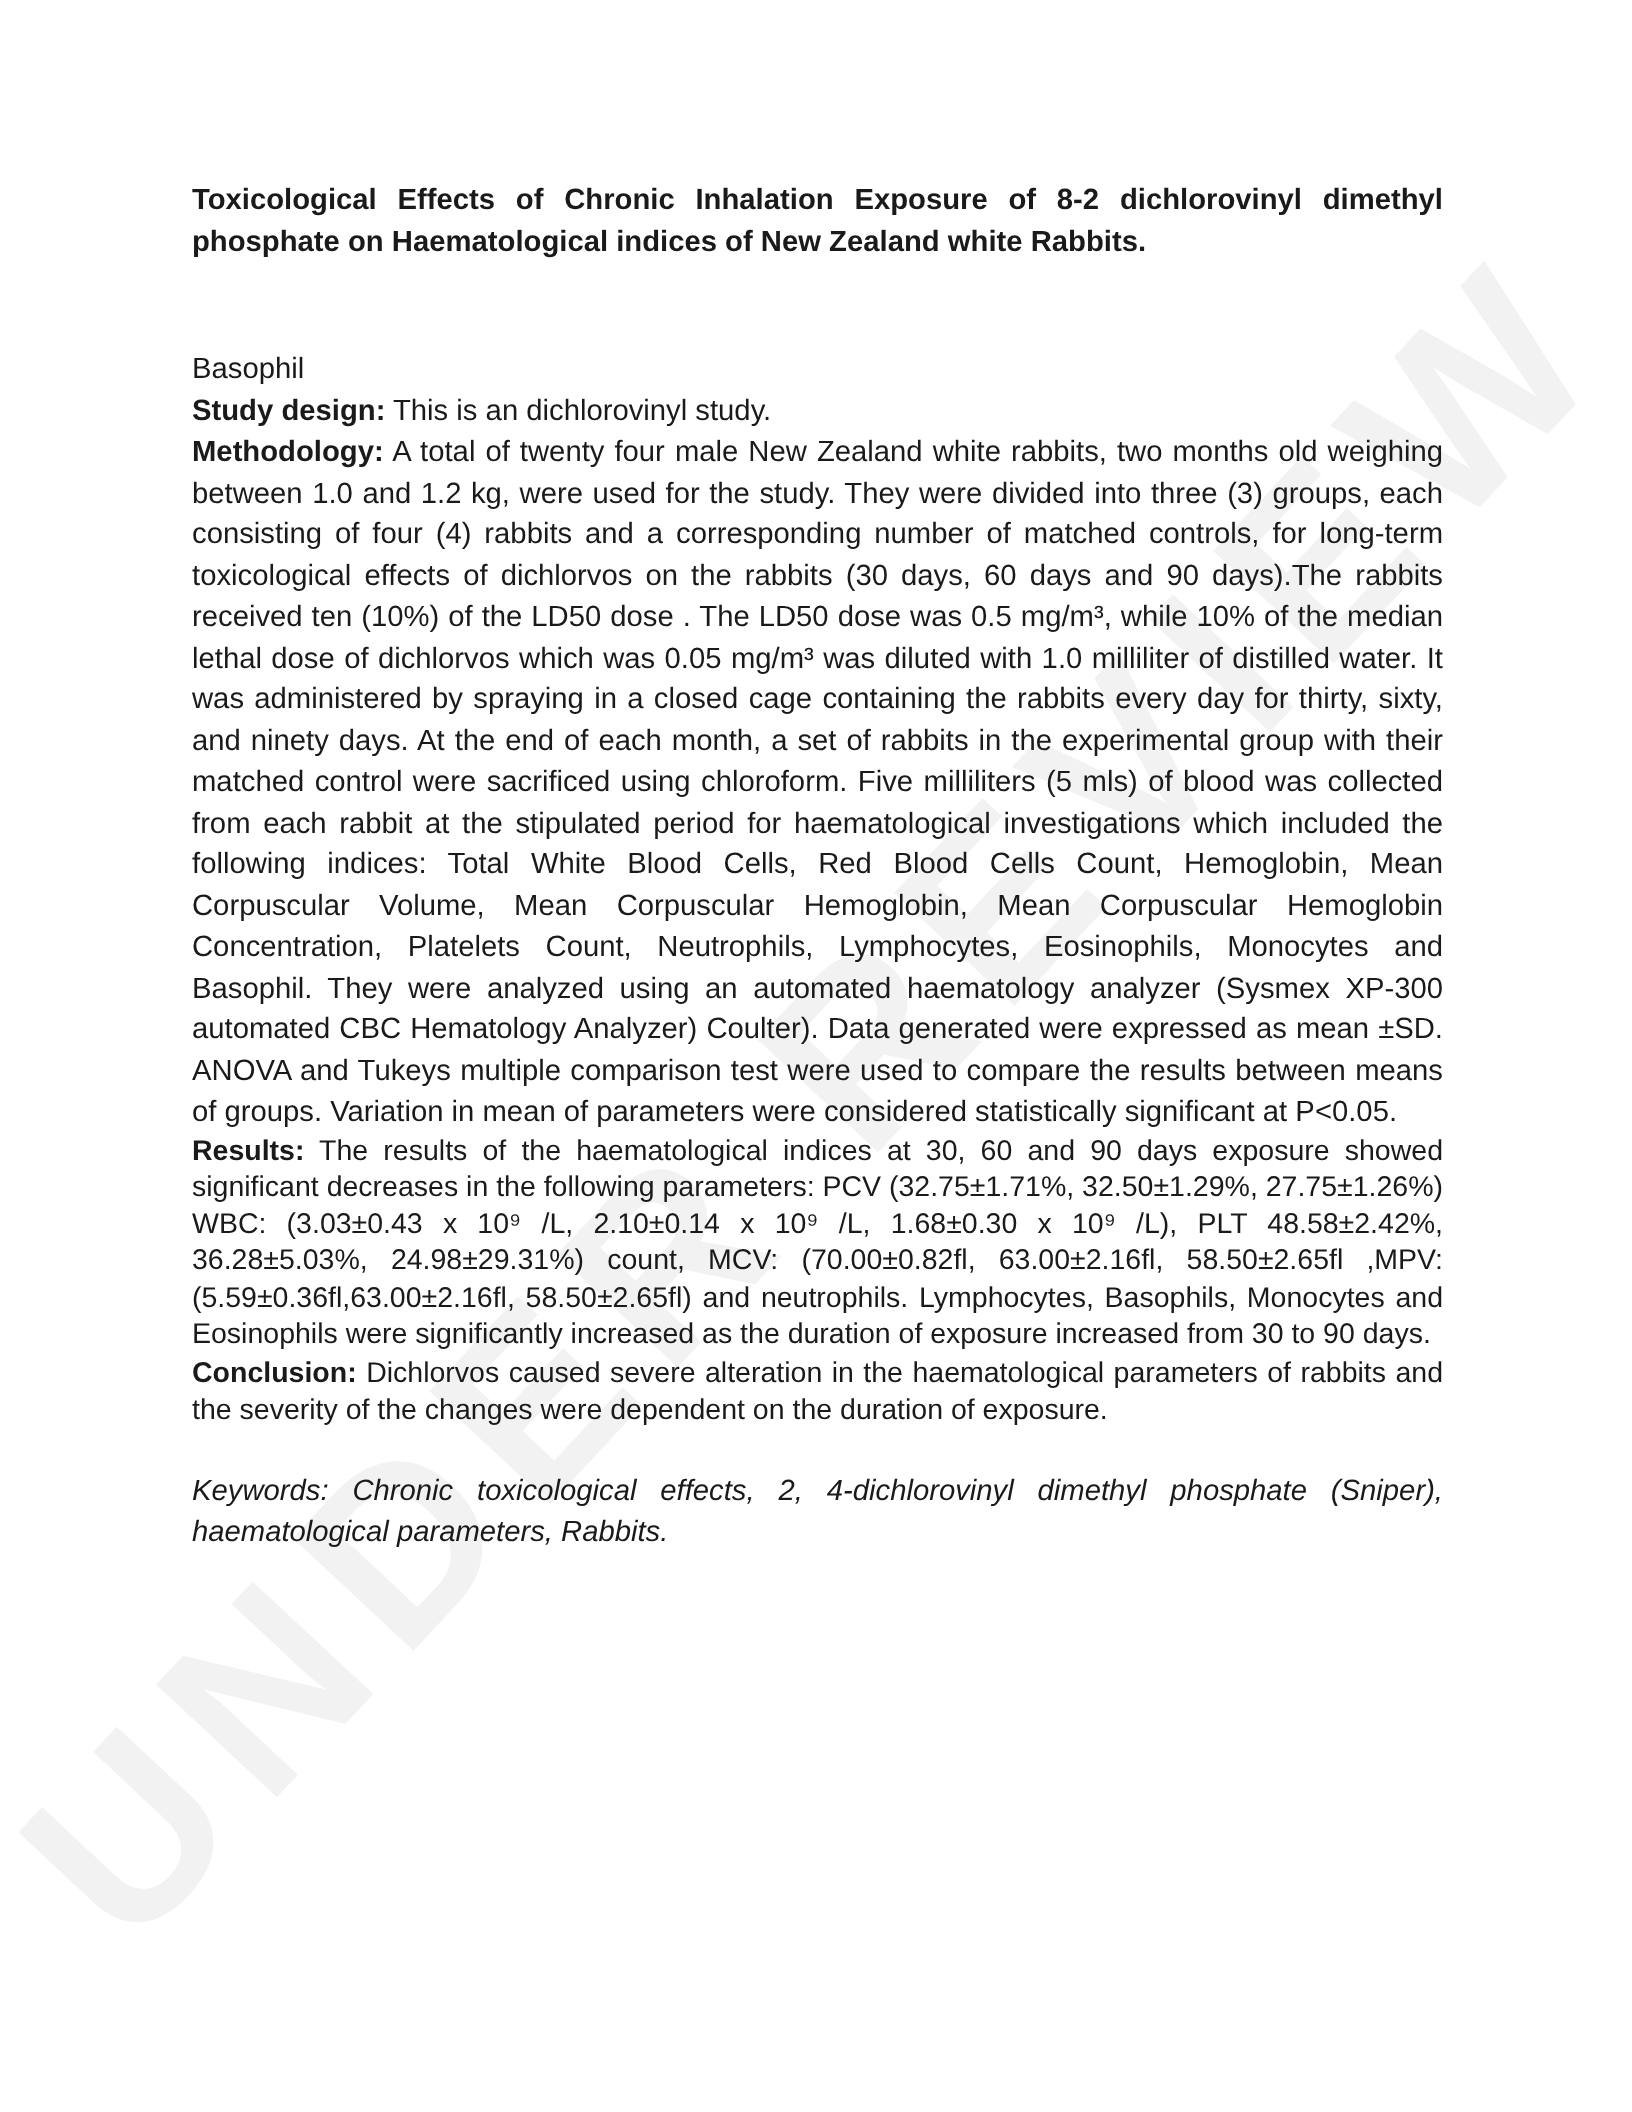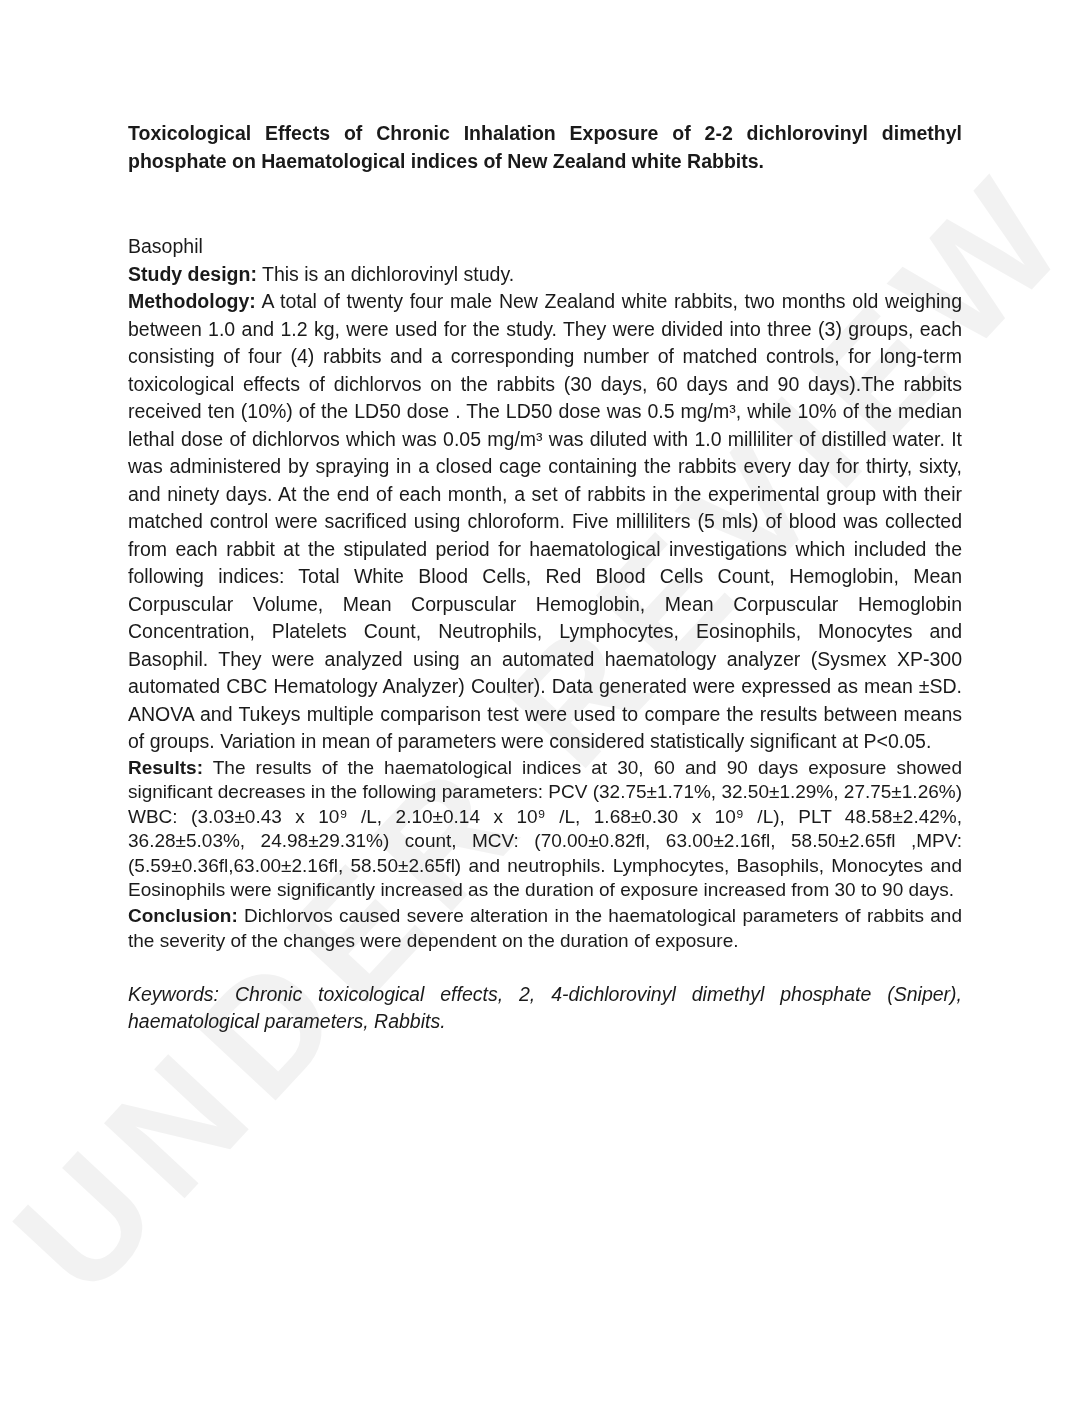--- a/index.html
+++ b/index.html
@@ -76,21 +76,21 @@
 </style>
 </head>
 <body>
 
 <div class="page">
 
   <div class="watermark">UNDER REVIEW</div>
 
   <div class="content">
 
-    <p class="title">Toxicological Effects of Chronic Inhalation Exposure of 2-2 dichlorovinyl dimethyl phosphate on Haematological indices of New Zealand white Rabbits.</p>
+    <p class="title">Toxicological Effects of Chronic Inhalation Exposure of 8-2 dichlorovinyl dimethyl phosphate on Haematological indices of New Zealand white Rabbits.</p>
 
     <p class="abstract-heading">Basophil</p>
 
 
     <p class="para"><b>Study design:</b><span> This is an dichlorovinyl study.</span></p>
 
     <p class="para"><b>Methodology:</b><span> A total of twenty four male New Zealand white rabbits, two months old weighing between 1.0 and 1.2 kg, were used for the study. They were divided into three (3) groups, each consisting of four (4) rabbits and a corresponding number of matched controls, for long-term toxicological effects of dichlorvos on the rabbits (30 days, 60 days and 90 days).The rabbits received ten (10%) of the LD50 dose . The LD50 dose was 0.5 mg/m³, while 10% of the median lethal dose of dichlorvos which was 0.05 mg/m³ was diluted with 1.0 milliliter of distilled water. It was administered by spraying in a closed cage containing the rabbits every day for thirty, sixty, and ninety days. At the end of each month, a set of rabbits in the experimental group with their matched control were sacrificed using chloroform. Five milliliters (5 mls) of blood was collected from each rabbit at the stipulated period for haematological investigations which included the following indices: Total White Blood Cells, Red Blood Cells Count, Hemoglobin, Mean Corpuscular Volume, Mean Corpuscular Hemoglobin, Mean Corpuscular Hemoglobin Concentration, Platelets Count, Neutrophils, Lymphocytes, Eosinophils, Monocytes and Basophil. They were analyzed using an automated haematology analyzer (Sysmex XP-300 automated CBC Hematology Analyzer) Coulter). Data generated were expressed as mean ±SD. ANOVA and Tukeys multiple comparison test were used to compare the results between means of groups. Variation in mean of parameters were considered statistically significant at P&lt;0.05.</span></p>
 
     <p class="para para-results"><b>Results:</b><span> The results of the haematological indices at 30, 60 and 90 days exposure showed significant decreases in the following parameters: PCV (32.75±1.71%, 32.50±1.29%, 27.75±1.26%) WBC: (3.03±0.43 x 10⁹ /L, 2.10±0.14 x 10⁹ /L, 1.68±0.30 x 10⁹ /L), PLT 48.58±2.42%, 36.28±5.03%, 24.98±29.31%) count, MCV: (70.00±0.82fl, 63.00±2.16fl, 58.50±2.65fl ,MPV: (5.59±0.36fl,63.00±2.16fl, 58.50±2.65fl) and neutrophils. Lymphocytes, Basophils, Monocytes and Eosinophils were significantly increased as the duration of exposure increased from 30 to 90 days.</span></p>
 

